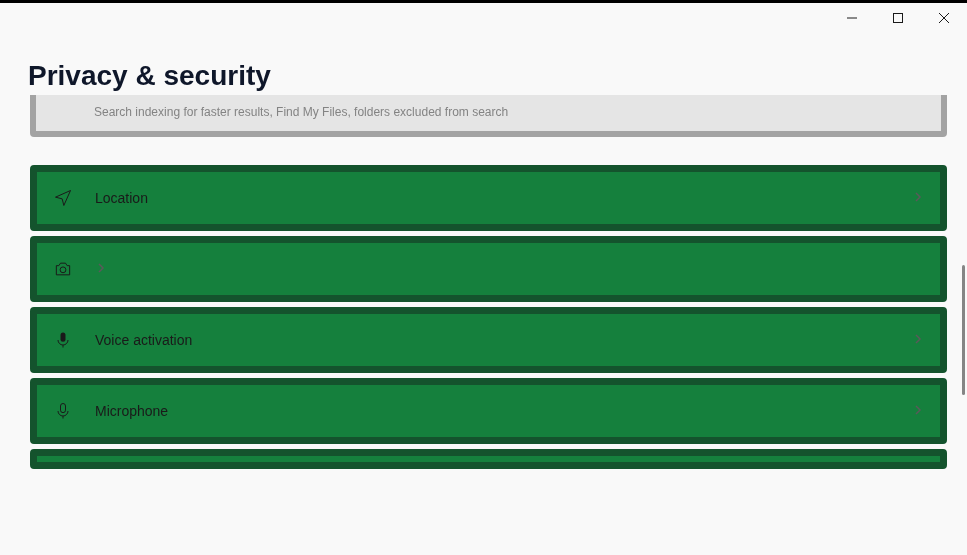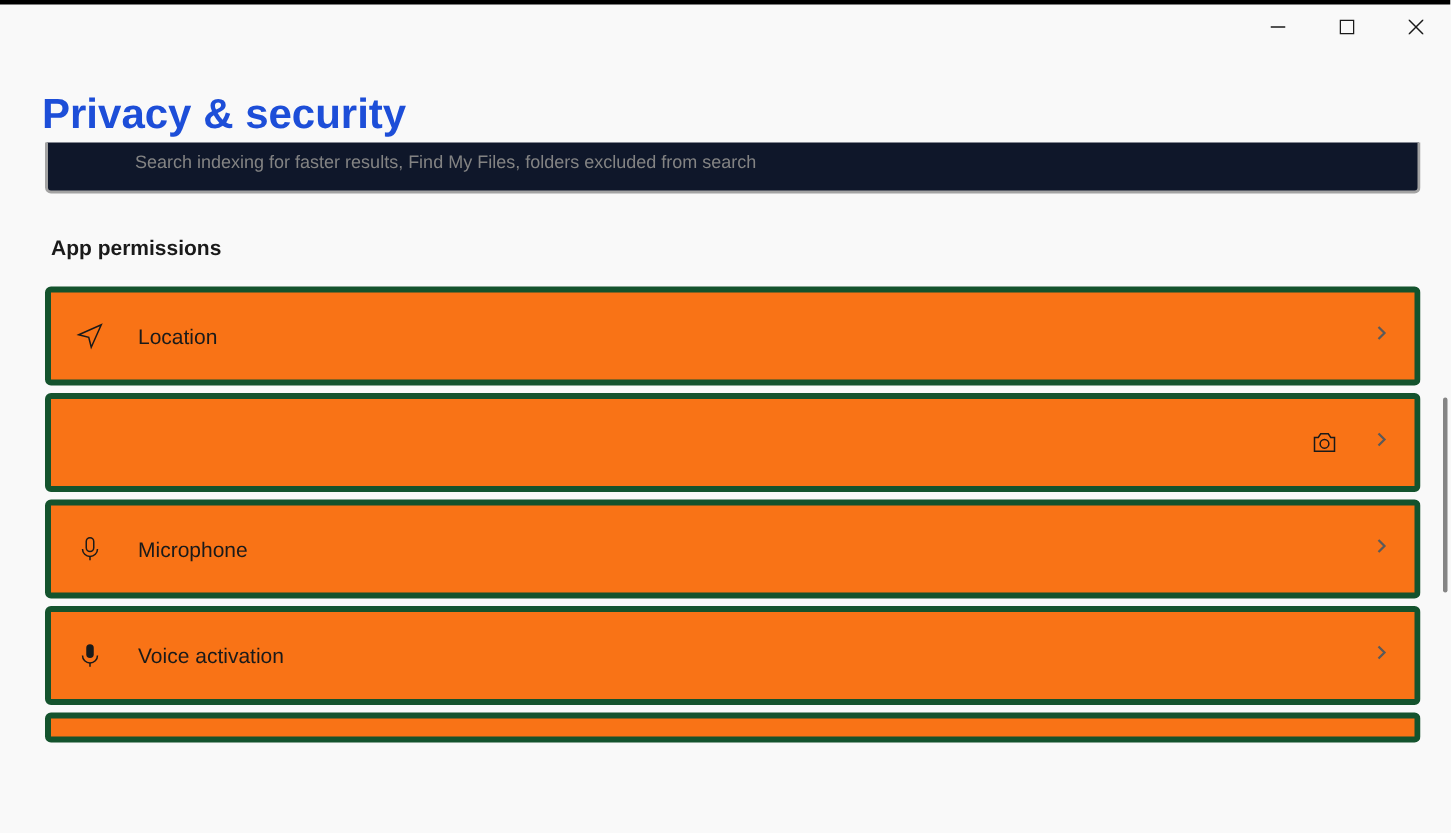--- a/index.html
+++ b/index.html
@@ -31,62 +31,61 @@
       justify-content: center;
       cursor: pointer;
     }
     .titlebar-button svg {
       width: 10px;
       height: 10px;
     }
     .page-title {
       font-size: 28px;
       font-weight: 600;
-      color: #1d4ed8;
+      color: #0f172a;
       padding: 28px 0 0 28px;
     }
     .content-area {
       position: absolute;
       top: 95px;
       left: 30px;
       right: 20px;
       bottom: 0;
       overflow-y: hidden;
     }
     .cut-off-row {
-      background: #0f172a;
-      border: 2px solid #a3a3a3;
+      background: #e5e5e5;
+      border: 6px solid #a3a3a3;
       border-radius: 4px;
       padding: 12px 16px 12px 58px;
       margin-bottom: 20px;
       position: relative;
       top: -8px;
     }
     .cut-off-row .sub {
       font-size: 12px;
       color: #838383;
     }
     .section-heading {
       font-size: 14px;
       font-weight: 600;
       color: #1a1a1a;
       margin-bottom: 18px;
       padding-left: 4px;
     }
     .list-item {
-      background: #f97316;
-      border: 4px solid #14532d;
+      background: #15803d;
+      border: 7px solid #14532d;
       border-radius: 4px;
       height: 66px;
       display: flex;
       align-items: center;
       padding: 0 16px;
       margin-bottom: 5px;
       cursor: pointer;
-      justify-content: flex-end;
     }
     .list-item .icon-slot {
       width: 42px;
       display: flex;
       align-items: center;
       justify-content: flex-start;
     }
     .list-item .icon-slot svg {
       width: 20px;
       height: 20px;
@@ -146,21 +145,20 @@
 </div>
 
 <h1 class="page-title">Privacy &amp; security</h1>
 
 <div class="content-area">
 
   <div class="cut-off-row">
     <div class="sub">Search indexing for faster results, Find My Files, folders excluded from search</div>
   </div>
 
-  <div class="section-heading">App permissions</div>
 
   <div class="list-item">
     <div class="icon-slot">
       <svg viewBox="0 0 24 24">
           <path d="M3 11 L21 3 L13 21 L11 13 Z"></path>
         </svg>
     </div>
     <div class="label">Location</div>
     <div class="chevron">
       <svg viewBox="0 0 12 12">
@@ -169,20 +167,36 @@
     </div>
   </div>
 
   <div class="list-item">
     <div class="icon-slot">
       <svg viewBox="0 0 24 24">
           <path d="M4 8 h3 l2 -3 h6 l2 3 h3 v11 h-16 z"></path>
           <circle cx="12" cy="13" r="3.5"></circle>
         </svg>
     </div>
+    <div class="chevron">
+      <svg viewBox="0 0 12 12">
+          <polyline points="4,2 8,6 4,10"></polyline>
+        </svg>
+    </div>
+  </div>
+
+  <div class="list-item">
+    <div class="icon-slot">
+      <svg viewBox="0 0 24 24">
+          <rect x="9" y="3" width="6" height="11" rx="3" fill="#1a1a1a" stroke="none"></rect>
+          <path d="M6 12 a6 6 0 0 0 12 0"></path>
+          <line x1="12" y1="18" x2="12" y2="21"></line>
+        </svg>
+    </div>
+    <div class="label">Voice activation</div>
     <div class="chevron">
       <svg viewBox="0 0 12 12">
           <polyline points="4,2 8,6 4,10"></polyline>
         </svg>
     </div>
   </div>
 
   <div class="list-item">
     <div class="icon-slot">
       <svg viewBox="0 0 24 24">
@@ -192,36 +206,20 @@
         </svg>
     </div>
     <div class="label">Microphone</div>
     <div class="chevron">
       <svg viewBox="0 0 12 12">
           <polyline points="4,2 8,6 4,10"></polyline>
         </svg>
     </div>
   </div>
 
-  <div class="list-item">
-    <div class="icon-slot">
-      <svg viewBox="0 0 24 24">
-          <rect x="9" y="3" width="6" height="11" rx="3" fill="#1a1a1a" stroke="none"></rect>
-          <path d="M6 12 a6 6 0 0 0 12 0"></path>
-          <line x1="12" y1="18" x2="12" y2="21"></line>
-        </svg>
-    </div>
-    <div class="label">Voice activation</div>
-    <div class="chevron">
-      <svg viewBox="0 0 12 12">
-          <polyline points="4,2 8,6 4,10"></polyline>
-        </svg>
-    </div>
-  </div>
-
 
   <div class="list-item" style="height:20px; margin-top:5px;"></div>
 
 </div>
 
 <div class="scrollbar-track">
   <div class="scrollbar-thumb"></div>
 </div>
 
 </body></html>

